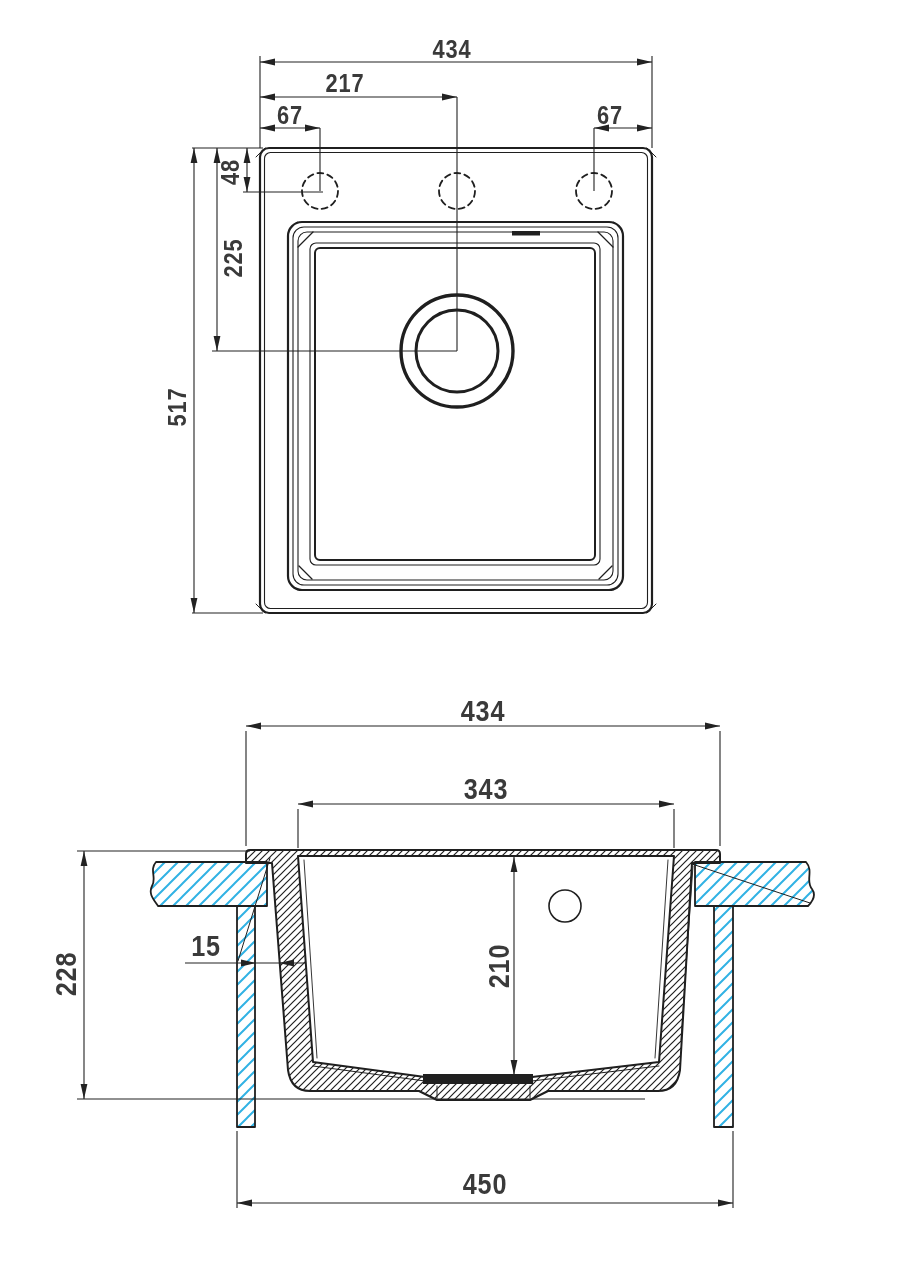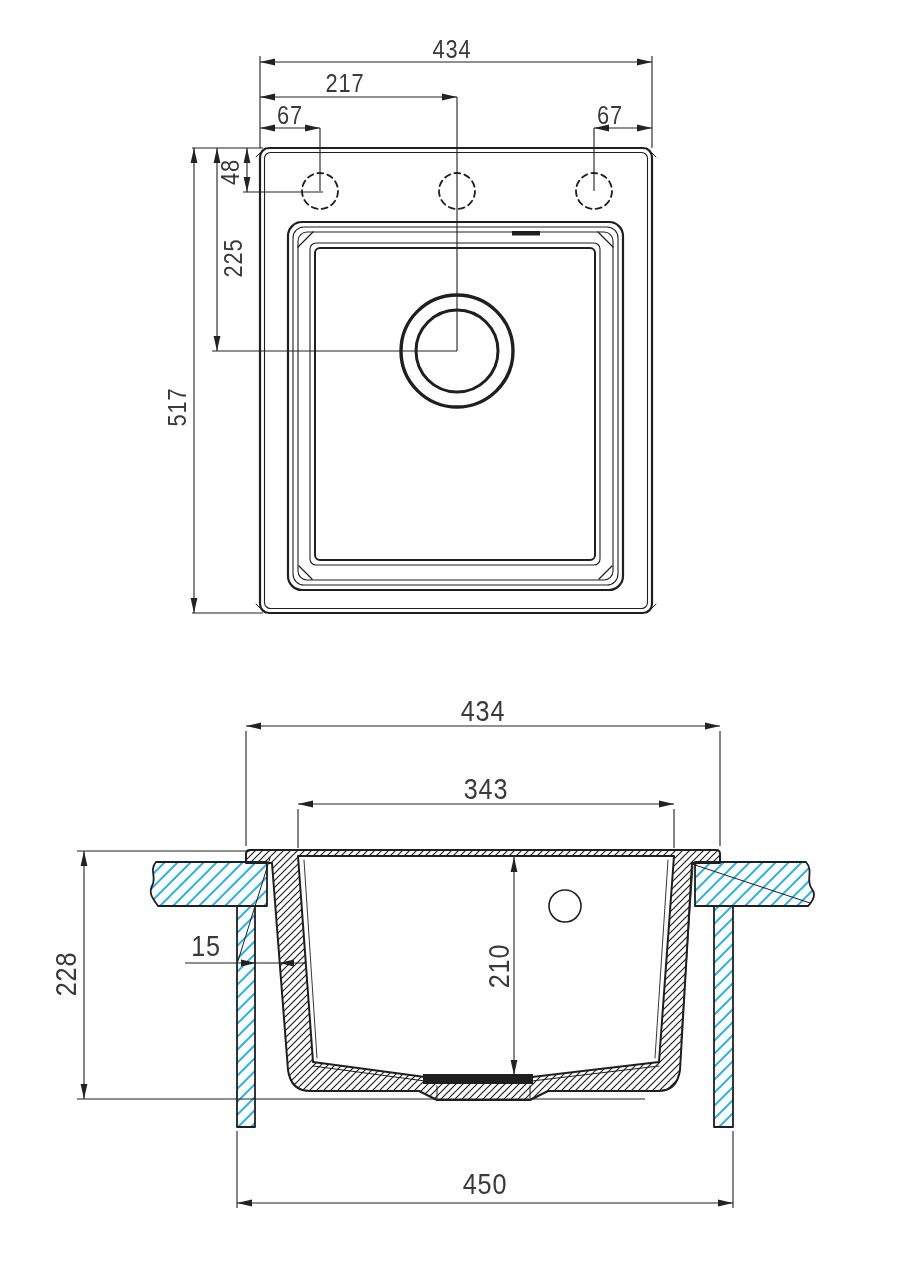--- a/index.html
+++ b/index.html
@@ -2,20 +2,21 @@
 <html><head>
 <meta charset="utf-8">
 <style>
   html,body{margin:0;padding:0;background:#ffffff;}
   .canvas{
     position:relative;
     width:900px;height:1266px;
     background:#ffffff;
     font-family:"Liberation Sans", sans-serif;
     overflow:hidden;
+    font-weight:bold;
   }
   .canvas svg{position:absolute;left:0;top:0;}
   .lbl{
     position:absolute;
     color:#3a3a3a;
     white-space:nowrap;
     letter-spacing:1px;
     transform:translate(-50%,-50%) scaleX(0.84);
     line-height:1;
   }

